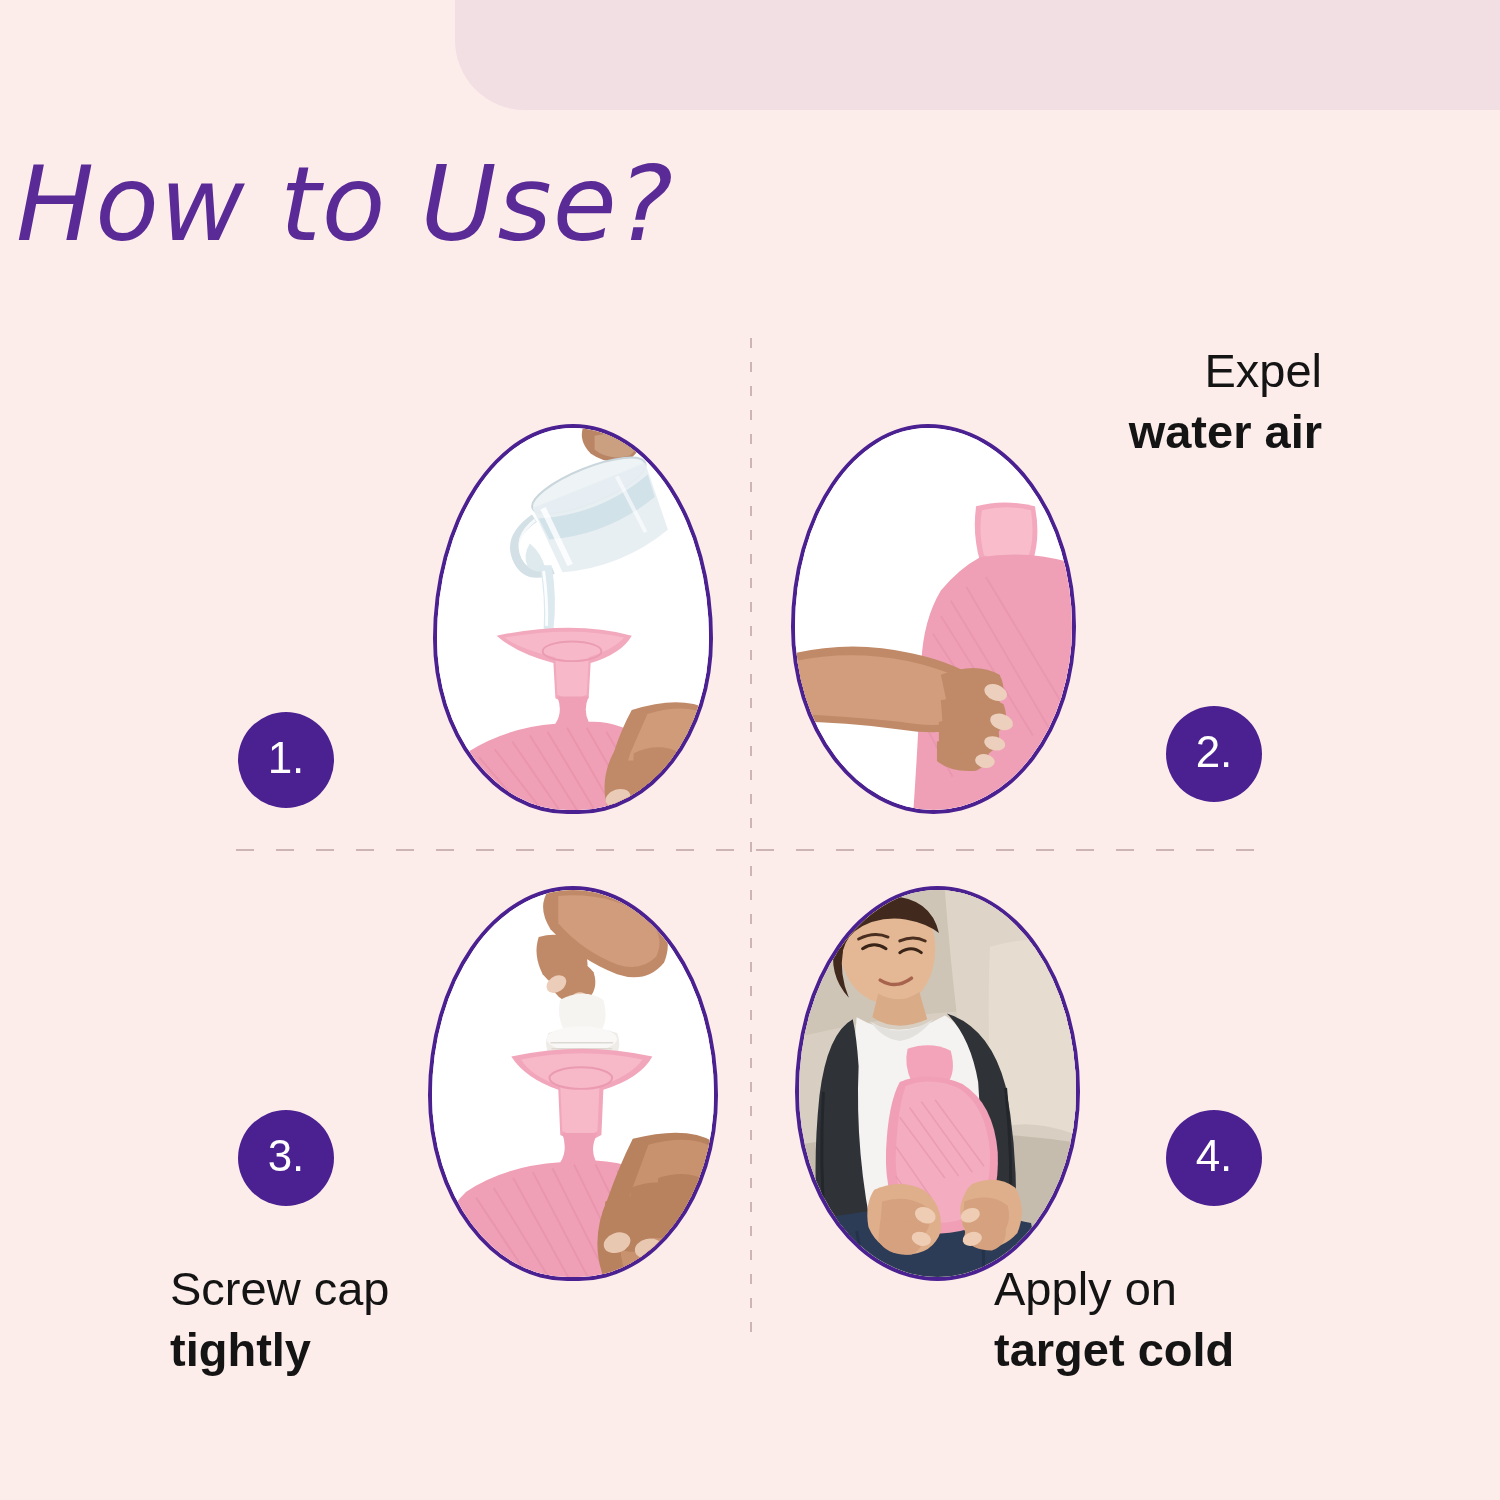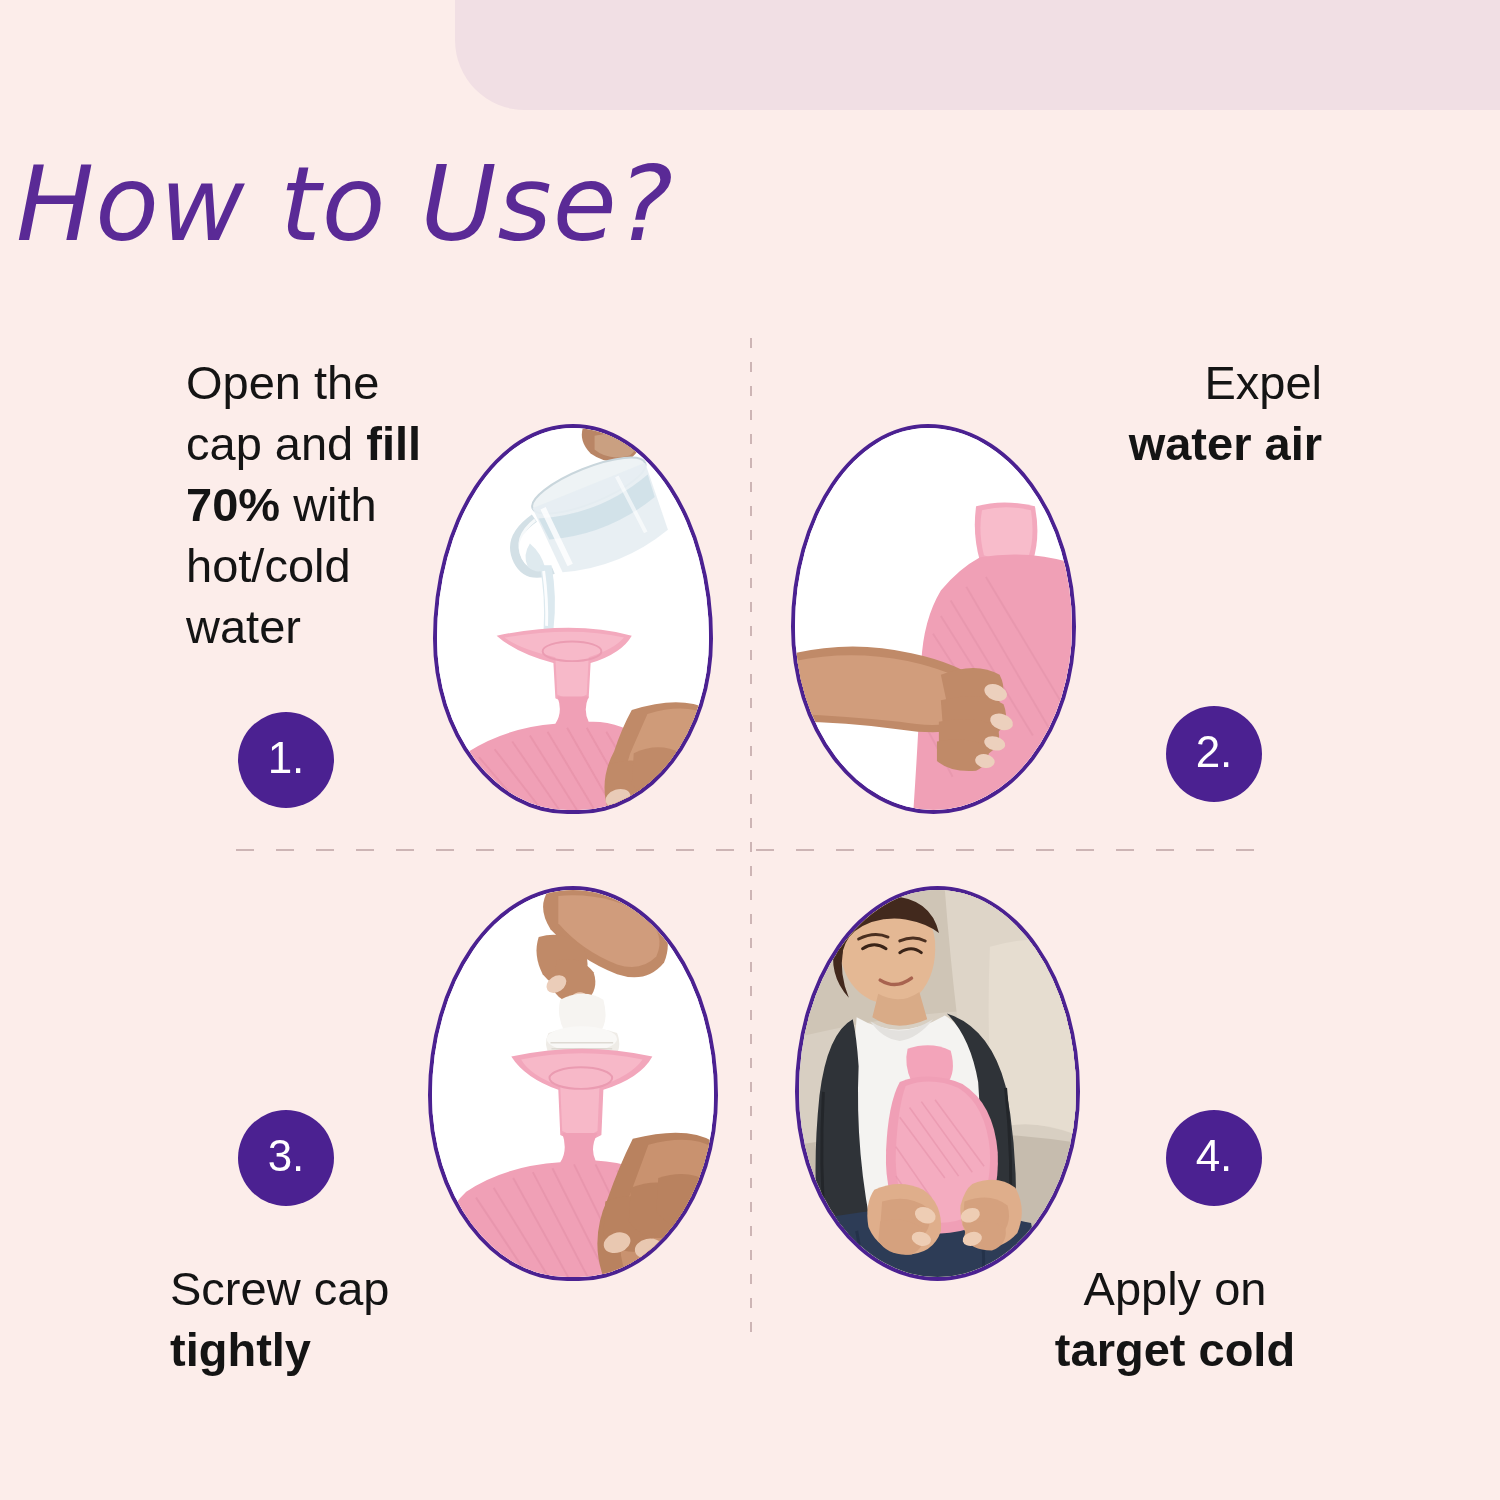--- a/index.html
+++ b/index.html
@@ -62,23 +62,23 @@
   .caption{
     position:absolute;
     font-family:"Liberation Sans", sans-serif;
     font-size:47px;
     line-height:1.30;
     color:#141414;
     font-weight:400;
   }
   .caption b{ font-weight:700; }
   .cap1{ left:186px; top:352px; width:280px; text-align:left; }
-  .cap2{ right:178px; top:352px; width:330px; text-align:right; }
+  .cap2{ right:178px; top:340px; width:330px; text-align:right; }
   .cap3{ left:170px; top:1258px; width:320px; text-align:left; }
-  .cap4{ right:160px; top:1258px; width:330px; text-align:center; }
+  .cap4{ right:176px; top:1258px; width:330px; text-align:left; }
 
   
   .badge{
     position:absolute;
     width:96px; height:96px;
     border-radius:50%;
     background:#4b2191;
     color:#ffffff;
     display:flex;
     align-items:center;
@@ -118,21 +118,20 @@
 
 <div id="stage">
 
   <div class="top-band"></div>
 
   <div class="title">How to Use?</div>
 
   <div class="divider-v"></div>
   <div class="divider-h"></div>
 
-  <div class="caption cap1">Open the cap and <b>fill 70%</b> with hot/cold water</div>
   <div class="badge badge1">1.</div>
 
   <div class="card card-1">
     <div class="photo">
       <svg viewBox="0 0 280 390" preserveAspectRatio="xMidYMid slice">
         <rect width="280" height="390" fill="#ffffff"></rect>
 
         <path d="M150 0 L205 0 Q215 18 200 30 Q178 40 158 26 Q146 14 150 0 Z" fill="#b98565"></path>
         <path d="M162 8 Q186 2 202 12 Q208 20 198 28 Q176 34 162 22 Z" fill="#caa081"></path>
 

